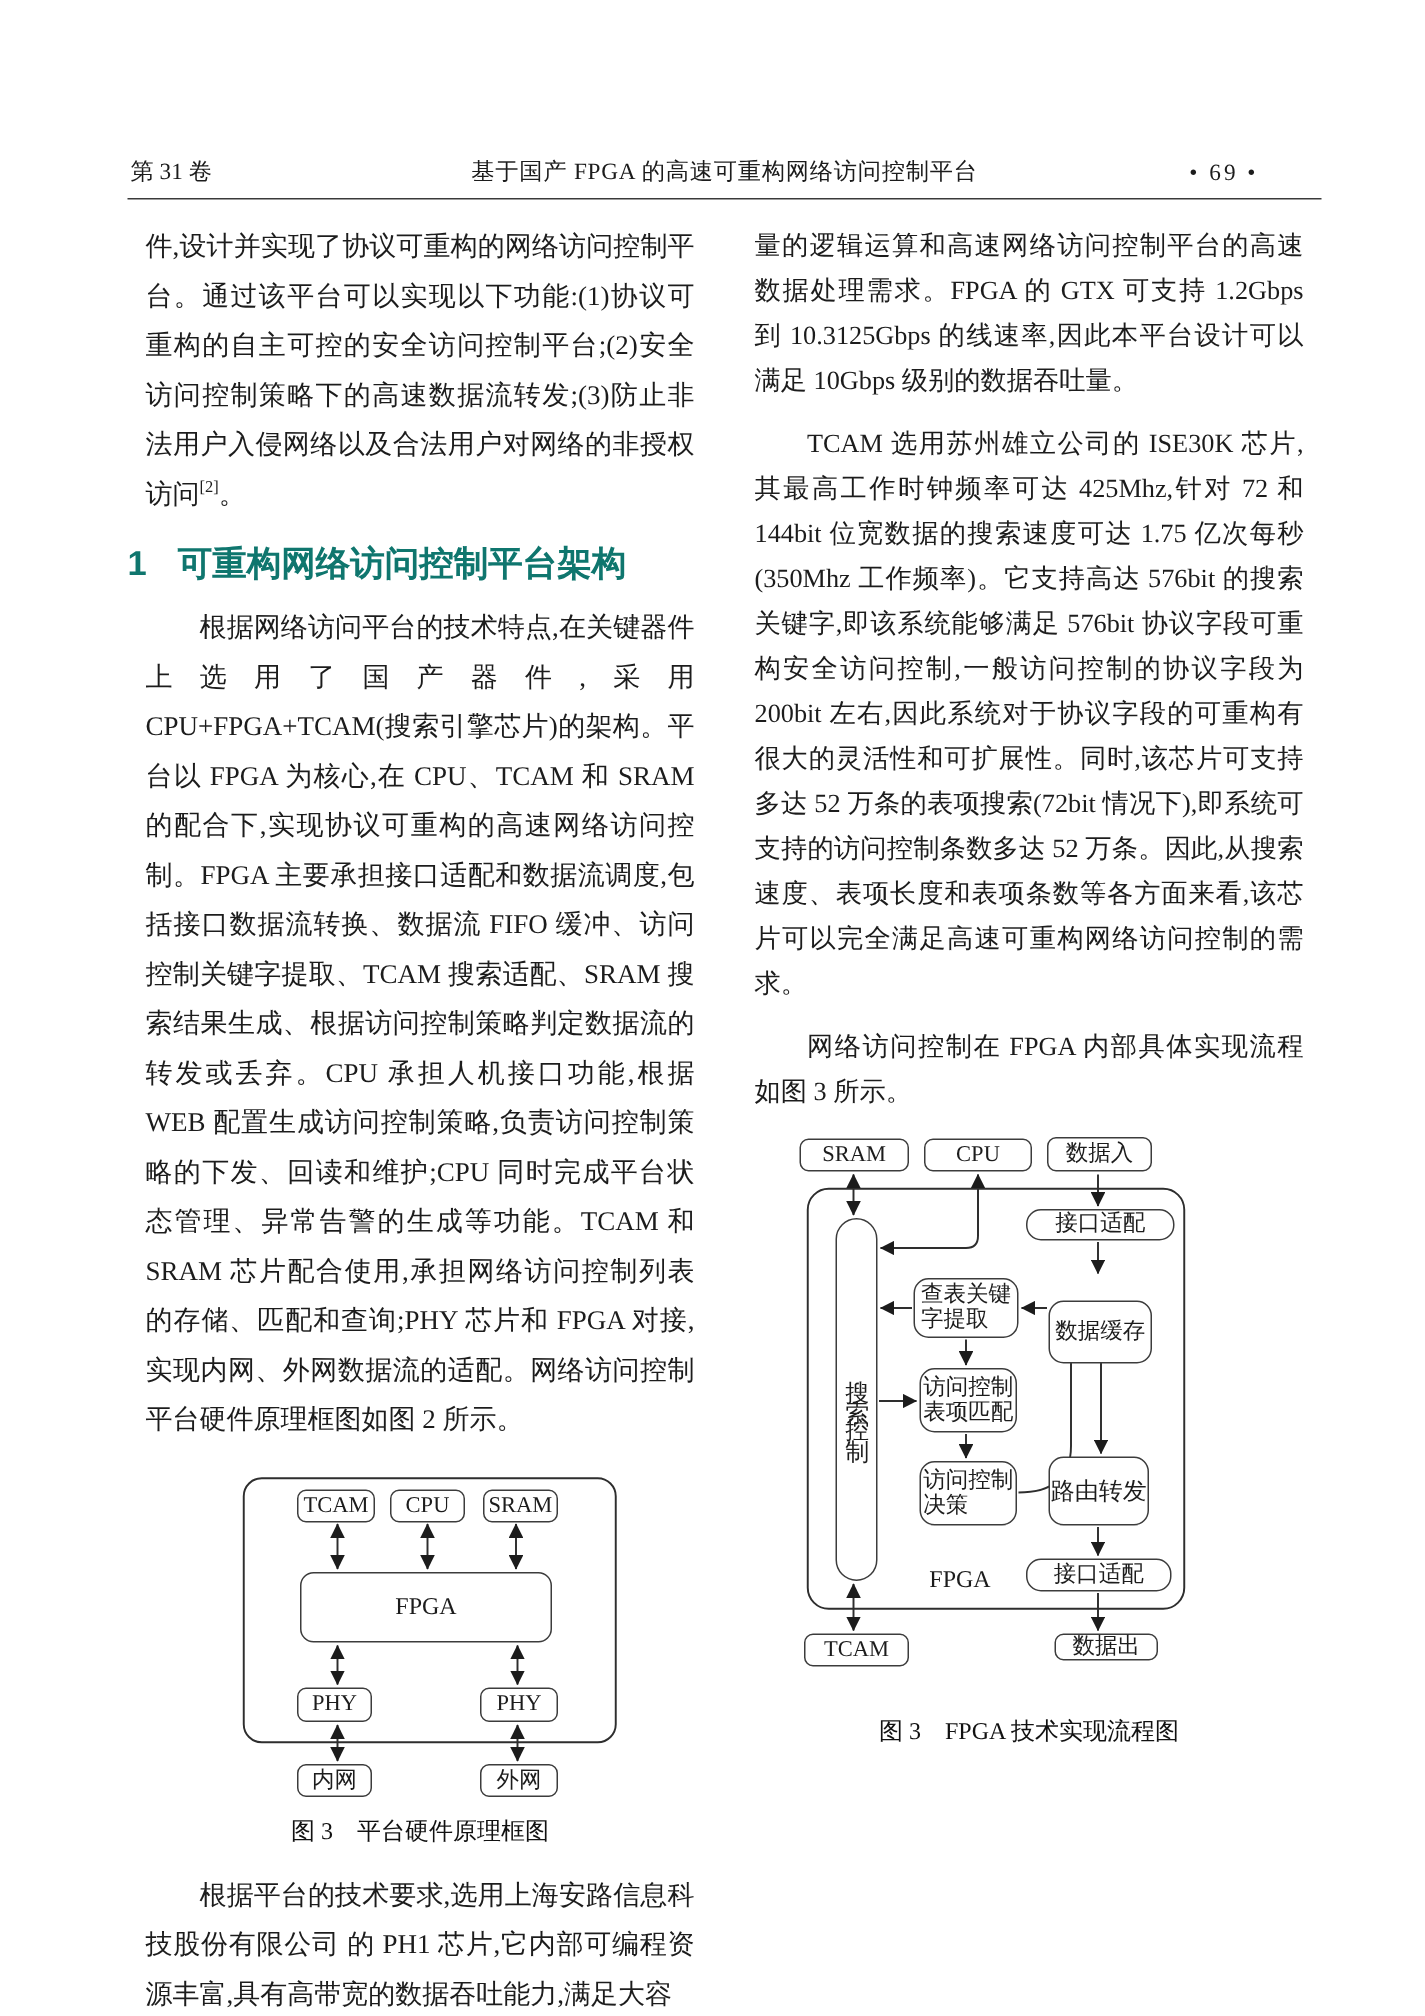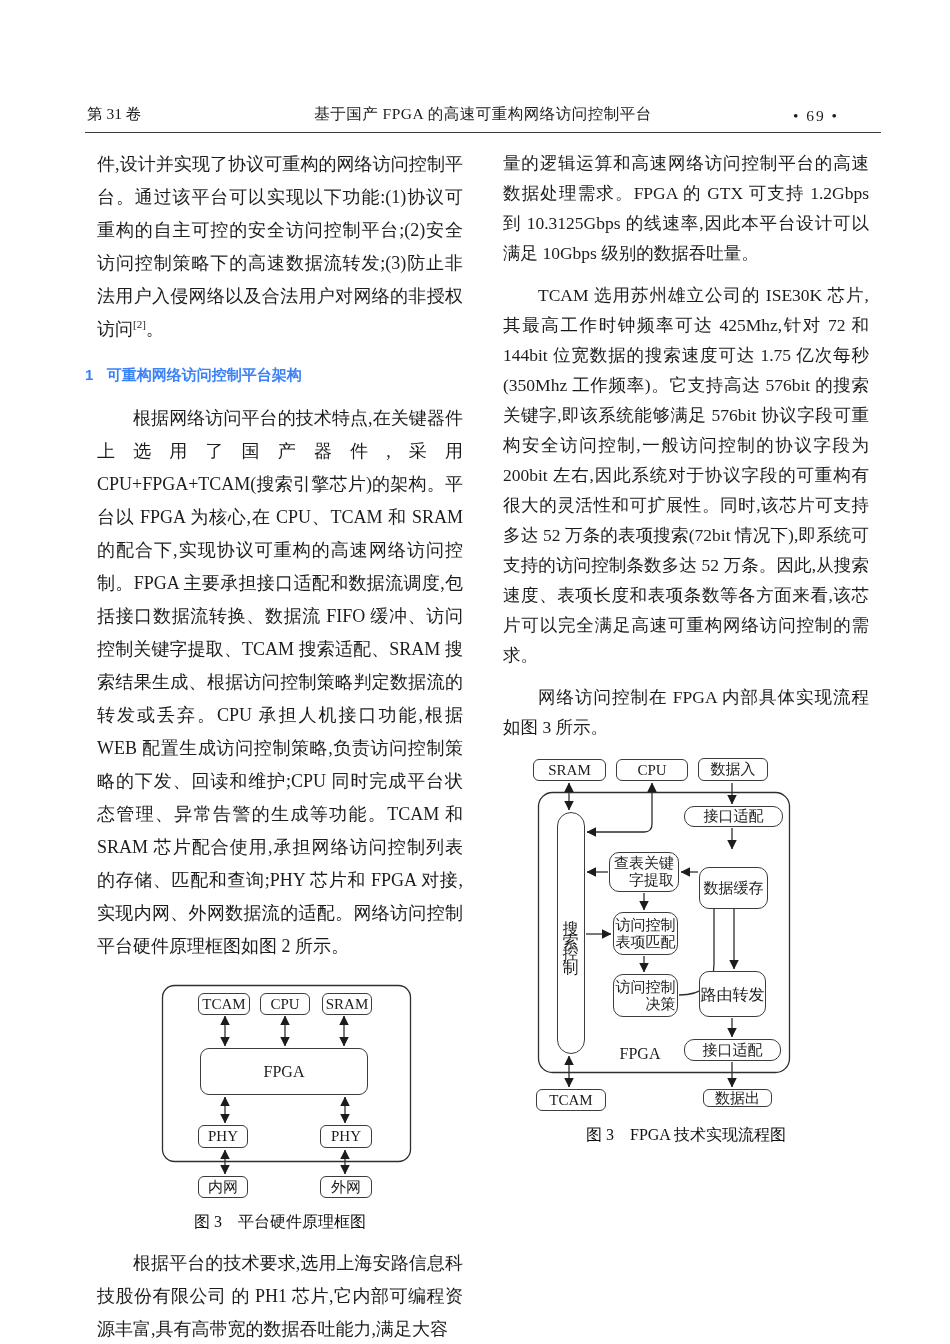--- a/index.html
+++ b/index.html
@@ -17,39 +17,39 @@
   
   .cols{position:absolute;top:136px;left:85px;width:796px;display:flex;gap:16px;}
   .col{width:390px;text-align:justify;}
   .col.left{font-size:18px;line-height:33px;}
   .col.right{font-size:17.5px;line-height:30px;}
   p{margin:12px;text-indent:2em;}
   p.noindent{text-indent:0;}
   sup.ref{font-size:11px;vertical-align:super;line-height:0;}
 
   h2.sec{font-family:"Liberation Sans","DejaVu Sans",sans-serif;font-weight:600;
-         font-size:15px;line-height:30px;margin:14px 0 9px 0;text-indent:0;color:#3b82f6;}
+         font-size:23px;line-height:30px;margin:14px 0 9px 0;text-indent:0;color:#0f766e;}
   h2.sec .num{margin-right:.9em;}
 
   
   figure{margin:0;position:relative;}
   .fig2{width:390px;height:260px;margin:12px 0 8px 0;}
   .fig3{width:390px;height:398px;margin:5px 0 10px 0;}
   .figsvg{position:absolute;left:0;top:0;}
   .fbox{position:absolute;box-sizing:border-box;border:1.3px solid #3c3c3c;border-radius:6px;
         background:#fff;display:flex;align-items:center;justify-content:center;
-        font-size:15px;line-height:17px;text-align:right;}
+        font-size:15px;line-height:17px;text-align:left;}
   .fbox.big{border-radius:9px;font-size:16px;}
   .fbox.tall{border-radius:14px;}
   .vlabel{writing-mode:vertical-rl;letter-spacing:13px;font-size:16px;}
   .plain{position:absolute;border:none;background:transparent;font-size:16px;
          display:flex;align-items:center;justify-content:center;}
   figcaption{position:absolute;left:0;width:100%;text-align:center;font-size:16px;color:#111;}
   .fig2 figcaption{top:230px;}
-  .fig3 figcaption{top:366px;}
+  .fig3 figcaption{top:386px;}
   svg line,svg path,svg rect{stroke:#2e2e2e;stroke-width:1.3;fill:none;}
   svg .ah{fill:#1c1c1c;stroke:none;}
 </style>
 </head>
 <body>
 
 <div class="page">
 
   <div class="hdr">
     <span class="vol">第 31 卷</span>

